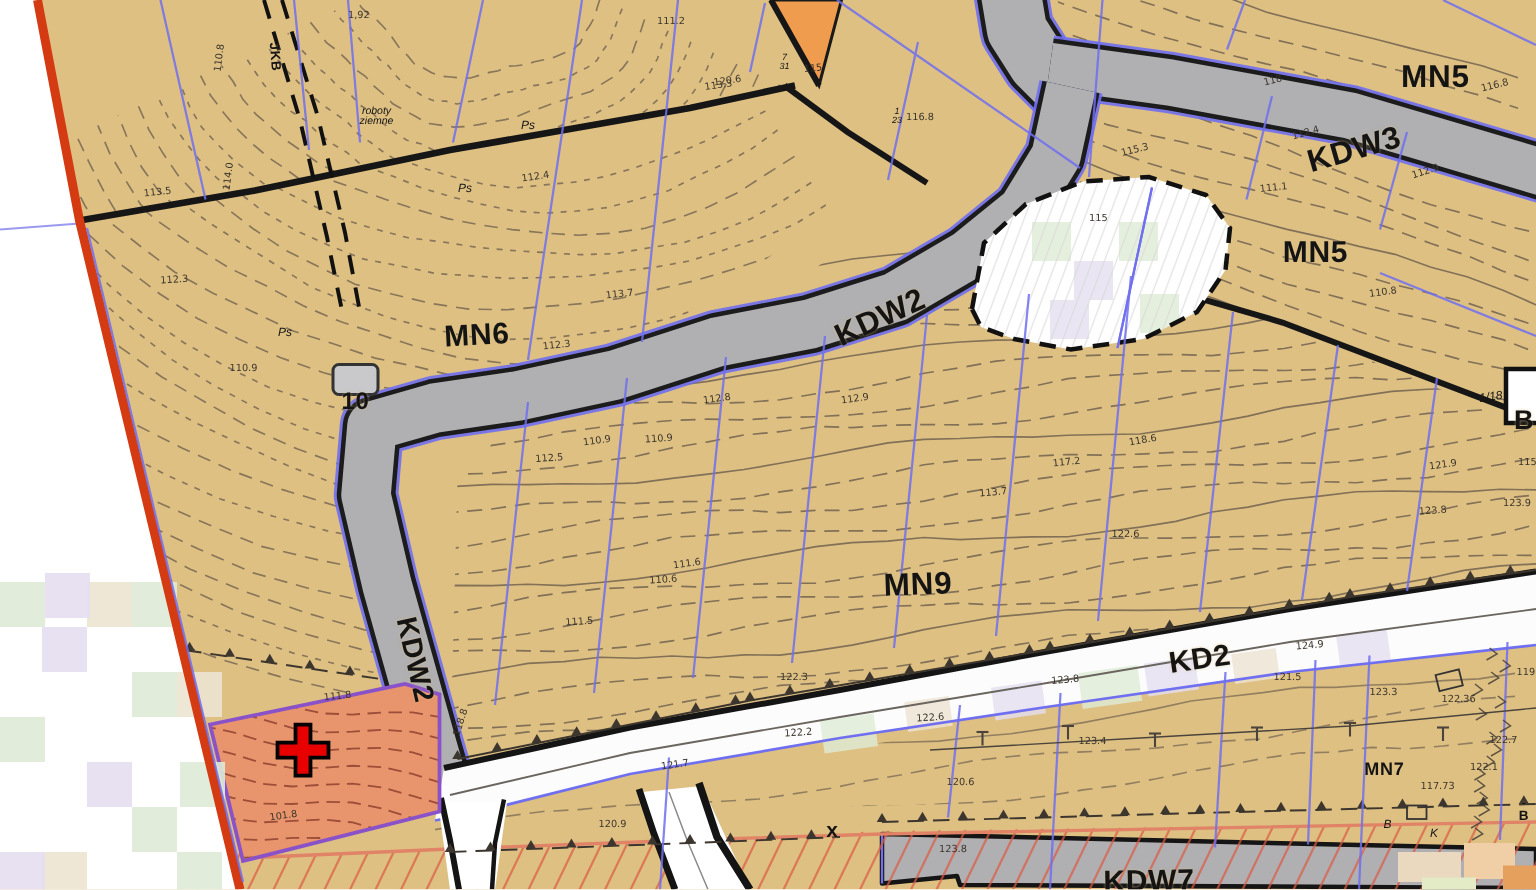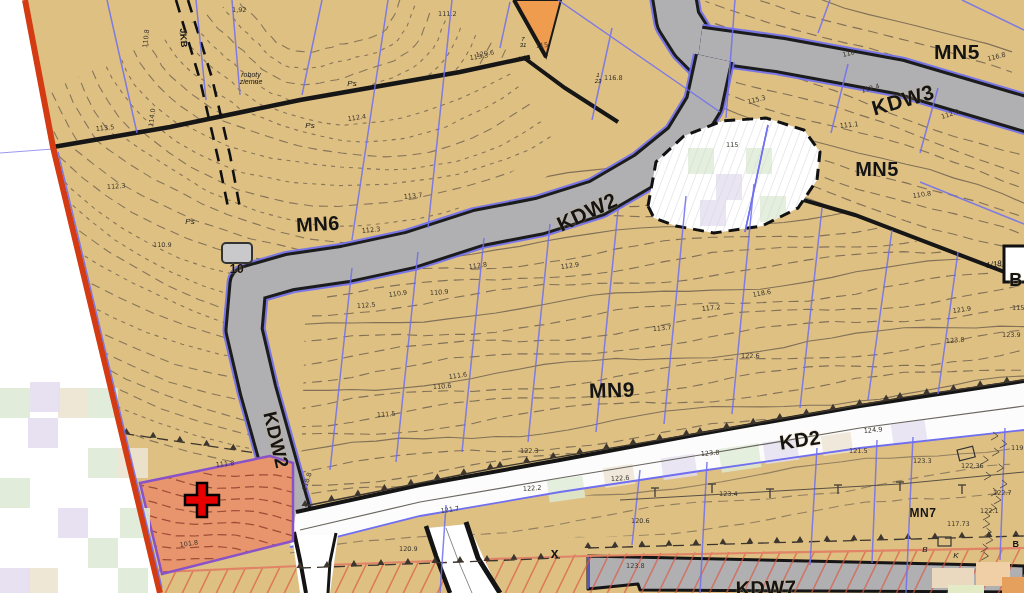--- a/index.html
+++ b/index.html
@@ -566,21 +566,21 @@
       <div class="maplabel" style="left: 957px; top: 36px; font-size: 21px; transform: translate(-50%, -50%) rotate(0deg);">MN5</div>
       <div class="maplabel" style="left: 903px; top: 84px; font-size: 21px; transform: translate(-50%, -50%) rotate(-16deg);">KDW3</div>
       <div class="maplabel" style="left: 877px; top: 153px; font-size: 20px; transform: translate(-50%, -50%) rotate(0deg);">MN5</div>
       <div class="maplabel" style="left: 318px; top: 208px; font-size: 20px; transform: translate(-50%, -50%) rotate(-3deg);">MN6</div>
       <div class="maplabel" style="left: 587px; top: 196px; font-size: 21px; transform: translate(-50%, -50%) rotate(-25deg);">KDW2</div>
       <div class="maplabel" style="left: 612px; top: 374px; font-size: 21px; transform: translate(-50%, -50%) rotate(-2deg);">MN9</div>
       <div class="maplabel" style="left: 800px; top: 424px; font-size: 20px; transform: translate(-50%, -50%) rotate(-8deg);">KD2</div>
       <div class="maplabel" style="left: 276px; top: 424px; font-size: 19px; transform: translate(-50%, -50%) rotate(77deg);">KDW2</div>
       <div class="maplabel" style="left: 923px; top: 497px; font-size: 12px; transform: translate(-50%, -50%) rotate(0deg);">MN7</div>
       <div class="maplabel" style="left: 766px; top: 572px; font-size: 20px; transform: translate(-50%, -50%) rotate(-1deg);">KDW7</div>
-      <div class="maplabel" style="left: 237px; top: 253px; font-size: 12px; transform: translate(-50%, -50%) rotate(0deg);">10</div>
+      <div class="maplabel" style="left: 237px; top: 253px; font-size: 16px; transform: translate(-50%, -50%) rotate(0deg);">10</div>
       <div class="maplabel" style="left: 183px; top: 22px; font-size: 9px; transform: translate(-50%, -50%) rotate(86deg);">JKB</div>
       <div class="maplabel" style="left: 555px; top: 537px; font-size: 14px; transform: translate(-50%, -50%) rotate(0deg);">x</div>
       <div class="maplabel light" style="left: 994px; top: 249px; font-size: 8px; transform: translate(-50%, -50%) rotate(-8deg);">1/18</div>
       <div class="maplabel light" style="left: 523px; top: 26px; font-size: 6px; transform: translate(-50%, -50%) rotate(0deg);">7
 31</div>
       <div class="maplabel light" style="left: 598px; top: 62px; font-size: 6px; transform: translate(-50%, -50%) rotate(0deg);">1
 23</div>
       <div class="maplabel light" style="left: 251px; top: 62px; font-size: 7px; transform: translate(-50%, -50%) rotate(0deg);">roboty
 ziemne</div>
       <div class="maplabel" style="left: 1016px; top: 264px; font-size: 18px; transform: translate(-50%, -50%) rotate(0deg);">B</div>

